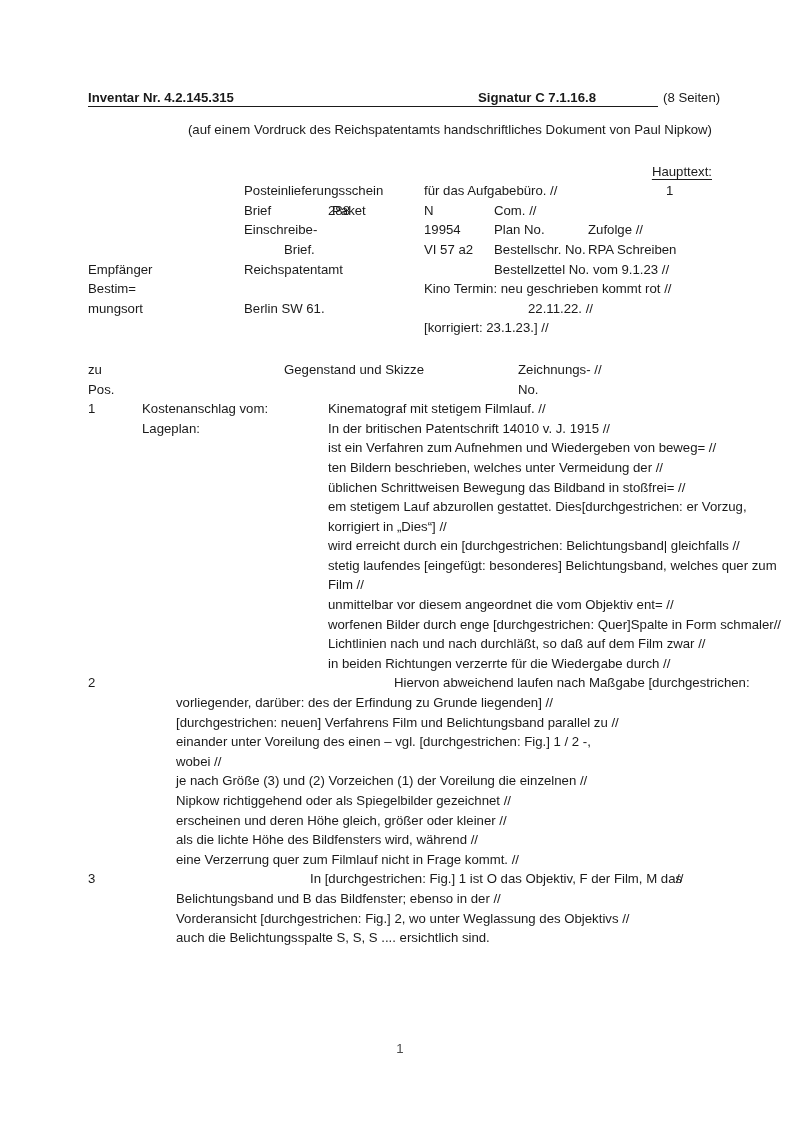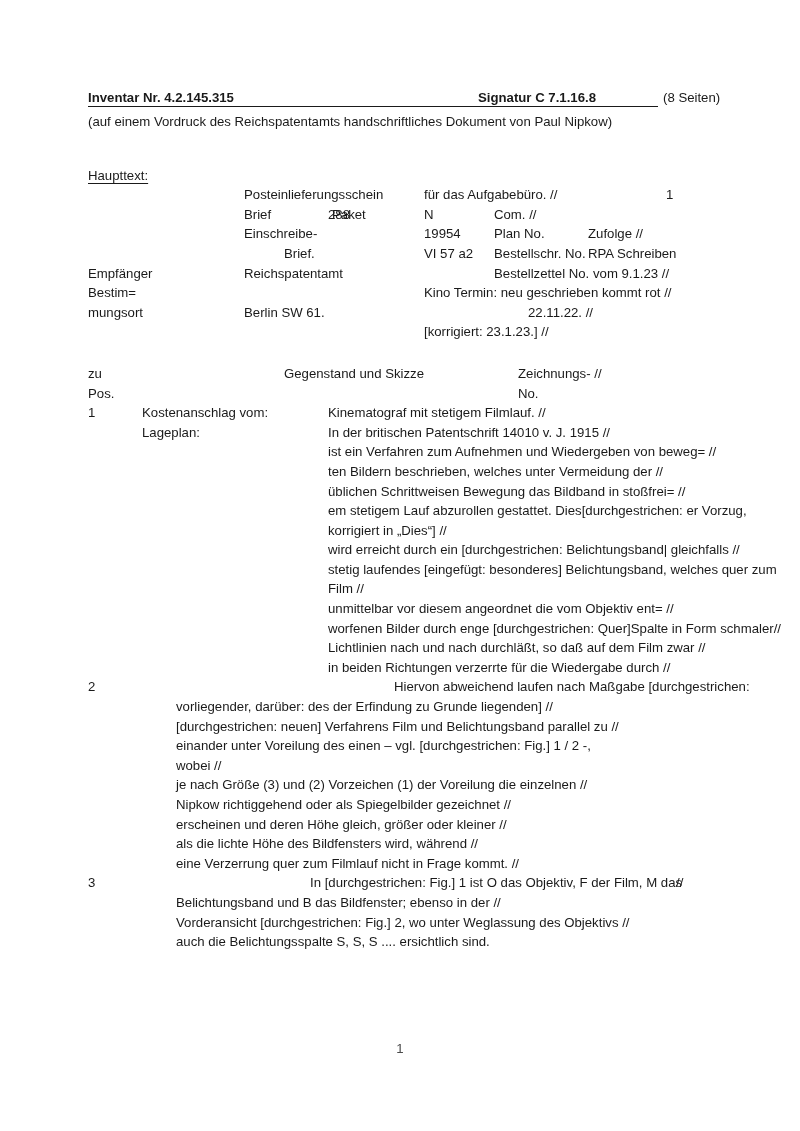--- a/index.html
+++ b/index.html
@@ -16,20 +16,21 @@
     color: #1a1a1a;
     font-size: 13.2px;
     line-height: 19.6px;
     overflow: hidden;
   }
   .content {
     position: absolute;
     left: 88px;
     top: 88px;
     width: 624px;
+    text-align: right;
   }
 
   
   .hdr-line {
     position: relative;
     display: block;
     white-space: nowrap;
     font-weight: bold;
     height: 22px;
   }
@@ -59,25 +60,25 @@
   }
   .hdr-rule-cut {
     position: absolute;
     left: 570px;
     right: -12px;
     bottom: 3px;
     height: 3px;
     background: #ffffff;
   }
   .subtitle {
-    margin-top: 2px;
+    margin-top: 10px;
     white-space: nowrap;
   }
   .section-label {
-    margin-top: 34px;
+    margin-top: 22px;
     text-decoration: underline;
     text-underline-offset: 2.5px;
     display: inline-block;
   }
 
   
   .rows {
     position: relative;
   }
   .row {

